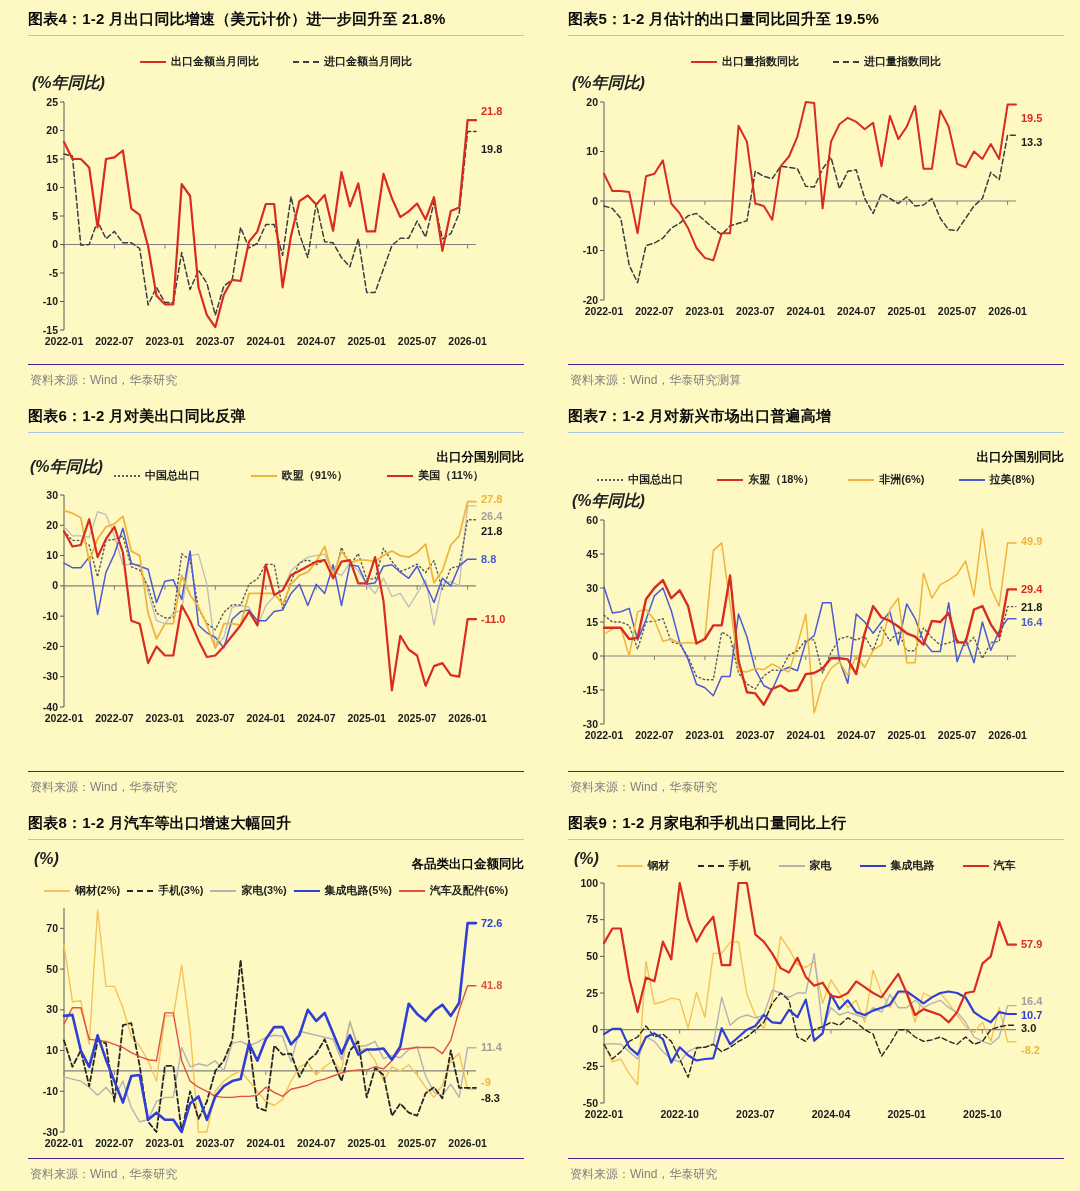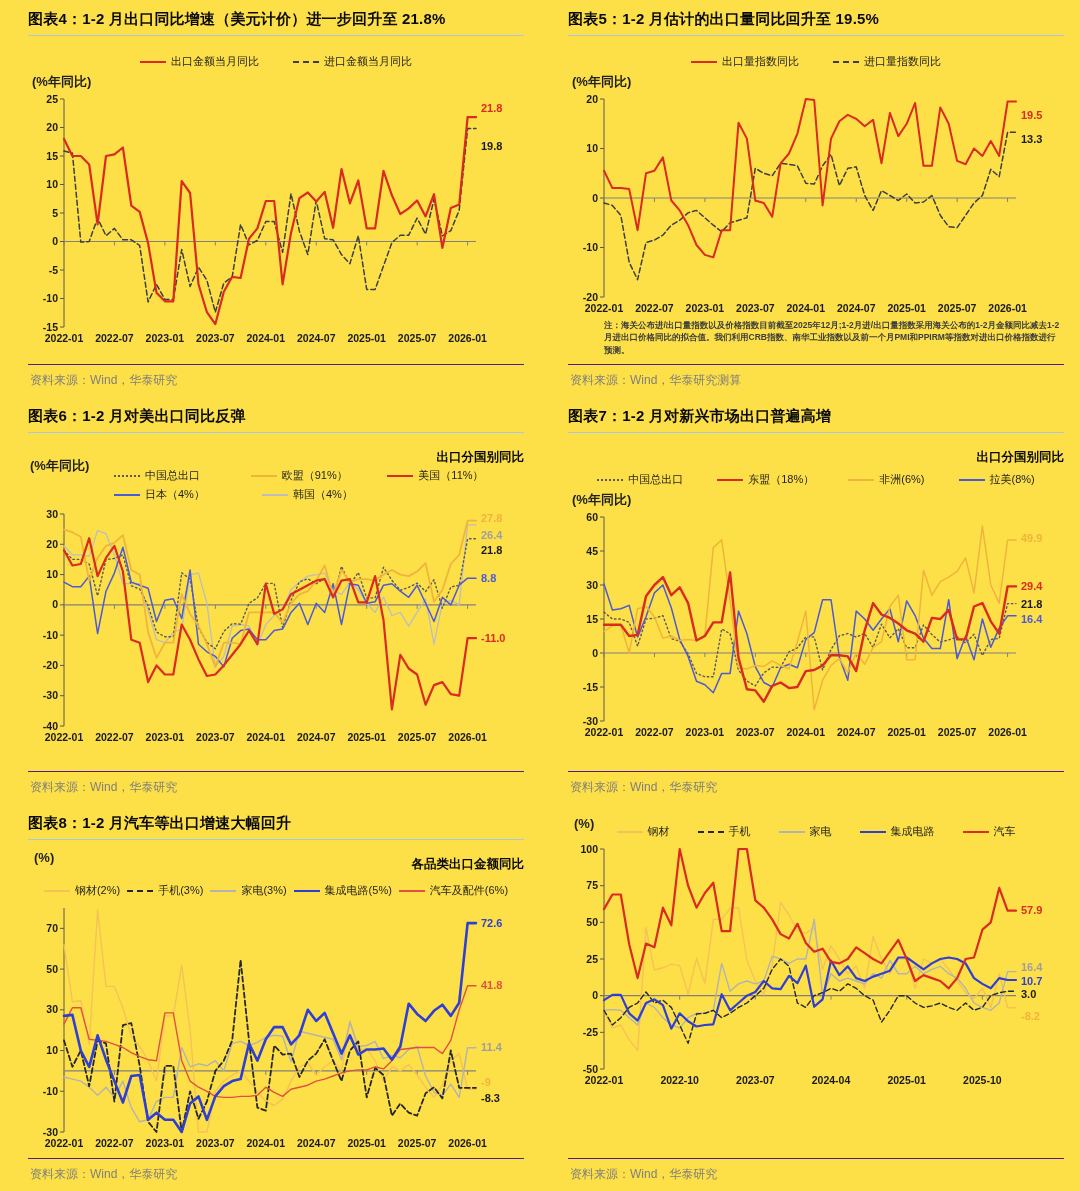--- a/index.html
+++ b/index.html
@@ -1,30 +1,30 @@
 <!DOCTYPE html>
 <html><head>
 <meta charset="utf-8">
 <style>
   html,body{margin:0;padding:0;background:#fff;}
   body{font-family:"Liberation Sans","DejaVu Sans",sans-serif;color:#111;}
-  #page{width:1080px;height:1191px;background:#fde047;display:grid;
+  #page{width:1080px;height:1191px;background:#fef9c3;display:grid;
         grid-template-columns:540px 540px;grid-template-rows:397px 407px 387px;}
   .fig{padding:10px 16px 0 28px;display:flex;flex-direction:column;box-sizing:border-box;overflow:hidden;}
   .fig-head{font-size:15px;font-weight:bold;color:#0a0a0a;letter-spacing:.2px;
             padding-bottom:6px;border-bottom:1.5px solid #a9c6e4;margin-bottom:8px;}
   .legend{font-size:11px;color:#1f1f1f;}
   .legend-row{display:flex;justify-content:center;align-items:center;gap:34px;margin:10px 0 2px 0;}
   .legend-row.tight{gap:7px;}
-  .lg-item{display:flex;align-items:center;white-space:nowrap;font-weight:400;}
+  .lg-item{display:flex;align-items:center;white-space:nowrap;font-weight:700;}
   .lg-item .sw{display:inline-block;width:26px;height:0;margin-right:5px;}
   .legend-grid{margin:2px 0 0 0;}
   .legend-grid .lg-row{display:flex;margin-left:86px;}
   .legend-grid .lg-item{width:148px;margin-bottom:4px;}
-  .ylab{font-size:13px;font-weight:700;color:#1f1f1f;margin:2px 0 0 4px;}
+  .ylab{font-size:16px;font-weight:700;color:#1f1f1f;margin:2px 0 0 4px;font-style:italic;}
   .topwrap{position:relative;}
   .ylab.abs{position:absolute;left:2px;top:16px;margin:0;}
   .ylab.abs-top{position:absolute;left:6px;top:2px;margin:0;}
   .inner-title{text-align:right;font-size:12.5px;font-weight:bold;color:#0a0a0a;margin:8px 0 2px 0;}
   .note{font-size:8.5px;font-weight:600;color:#3d3d3d;line-height:1.45;margin:2px 0 0 36px;padding-right:4px;}
   .fig-src{margin-top:auto;border-top:1px solid #4c1d95;padding:7px 0 8px 2px;
            font-size:12px;color:#7f7f7f;}
   svg{display:block;}
 </style>
 </head>
@@ -134,21 +134,20 @@
         <text x="338.6938775510204" y="221" text-anchor="middle" font-size="10.5" font-weight="bold" fill="#1A1A1A">2025-01</text>
         <line x1="389.14285714285717" x2="389.14285714285717" y1="107" y2="111" stroke="#808080" stroke-width="1"></line>
         <text x="389.14285714285717" y="221" text-anchor="middle" font-size="10.5" font-weight="bold" fill="#1A1A1A">2025-07</text>
         <line x1="439.59183673469386" x2="439.59183673469386" y1="107" y2="111" stroke="#808080" stroke-width="1"></line>
         <text x="439.59183673469386" y="221" text-anchor="middle" font-size="10.5" font-weight="bold" fill="#1A1A1A">2026-01</text>
         <polyline points="36.0,112.0 44.4,114.4 52.8,124.3 61.2,171.3 69.6,188.7 78.0,151.6 86.4,149.1 94.9,144.1 103.3,134.2 111.7,129.3 120.1,121.8 128.5,119.4 136.9,126.8 145.3,134.2 153.7,140.7 162.1,131.8 170.5,129.3 178.9,126.8 187.3,77.3 195.8,82.3 204.2,84.7 212.6,72.3 221.0,73.3 229.4,74.8 237.8,92.2 246.2,93.1 254.6,74.8 263.0,63.4 271.4,94.6 279.8,77.3 288.2,75.8 296.7,104.5 305.1,119.4 313.5,99.6 321.9,104.5 330.3,109.5 338.7,103.0 347.1,112.0 355.5,111.0 363.9,104.5 372.3,124.3 380.7,135.7 389.1,136.7 397.6,124.3 406.0,112.0 414.4,104.5 422.8,78.3 431.2,85.7 439.6,41.2 448.0,41.2" fill="none" stroke="#3D3D3D" stroke-width="1.5" stroke-linejoin="round" stroke-linecap="round" stroke-dasharray="5 3"></polyline>
         <polyline points="36.0,79.8 44.4,97.1 52.8,97.1 61.2,98.1 69.6,139.2 78.0,82.3 86.4,79.8 94.9,66.4 103.3,109.5 111.7,119.4 120.1,134.2 128.5,154.0 136.9,163.9 145.3,166.4 153.7,139.2 162.1,139.2 170.5,31.8 178.9,47.6 187.3,109.5 195.8,112.0 204.2,125.8 212.6,72.3 221.0,62.5 229.4,42.6 237.8,8.0 246.2,9.0 254.6,114.4 263.0,47.6 271.4,30.3 279.8,23.8 288.2,27.8 296.7,35.2 305.1,28.8 313.5,72.3 321.9,21.9 330.3,45.1 338.7,32.8 347.1,12.0 355.5,74.8 363.9,74.8 372.3,16.4 380.7,32.8 389.1,69.9 397.6,73.3 406.0,57.5 414.4,64.9 422.8,50.1 431.2,64.9 439.6,10.5 448.0,10.5" fill="none" stroke="#D92B1F" stroke-width="2" stroke-linejoin="round" stroke-linecap="round" stroke-dasharray="none"></polyline>
         <text x="453" y="28.32999999999999" text-anchor="start" font-size="11" font-weight="bold" fill="#D92B1F">19.5</text>
         <text x="453" y="52.089999999999996" text-anchor="start" font-size="11" font-weight="bold" fill="#1A1A1A">13.3</text>
       </svg>
-    <div class="note">注：海关公布进/出口量指数以及价格指数目前截至2025年12月;1-2月进/出口量指数采用海关公布的1-2月金额同比减去1-2月进出口价格同比的拟合值。我们利用CRB指数、南华工业指数以及前一个月PMI和PPIRM等指数对进出口价格指数进行预测。</div>
     <div class="fig-src">资料来源：Wind，华泰研究测算</div>
   </section>
 
   <section class="fig">
     <div class="fig-head">图表6：1-2 月对美出口同比反弹</div>
     <div class="topwrap">
       <div class="inner-title">出口分国别同比</div>
       <div class="ylab abs">(%年同比)</div>
       <div class="legend legend-grid">
           <div class="lg-row">
@@ -156,30 +155,20 @@
               <span class="sw" style="border-top: 2px dotted rgb(89, 89, 89);"></span>
               <span>中国总出口</span>
             </span>
             <span class="lg-item">
               <span class="sw" style="border-top: 2.5px solid rgb(240, 180, 60);"></span>
               <span>欧盟（91%）</span>
             </span>
             <span class="lg-item">
               <span class="sw" style="border-top: 2.5px solid rgb(217, 43, 31);"></span>
               <span>美国（11%）</span>
-            </span>
-          </div>
-          <div class="lg-row">
-            <span class="lg-item">
-              <span class="sw" style="border-top: 2.5px solid rgb(76, 91, 212);"></span>
-              <span>日本（4%）</span>
-            </span>
-            <span class="lg-item">
-              <span class="sw" style="border-top: 2.5px solid rgb(189, 189, 189);"></span>
-              <span>韩国（4%）</span>
             </span>
           </div>
         </div>
     </div>
     <svg width="494" height="240">
         <line x1="36" x2="36" y1="8" y2="220" stroke="#595959" stroke-width="1"></line>
         <line x1="32" x2="36" y1="8" y2="8" stroke="#595959" stroke-width="1"></line>
         <text x="30" y="11.5" text-anchor="end" font-size="10.5" font-weight="bold" fill="#1A1A1A">30</text>
         <line x1="32" x2="36" y1="38.285714285714285" y2="38.285714285714285" stroke="#595959" stroke-width="1"></line>
         <text x="30" y="41.785714285714285" text-anchor="end" font-size="10.5" font-weight="bold" fill="#1A1A1A">20</text>
@@ -366,20 +355,21 @@
         <text x="453" y="26.56909090909092" text-anchor="start" font-size="11" font-weight="bold" fill="#2F3FD3">72.6</text>
         <text x="453" y="89.28909090909092" text-anchor="start" font-size="11" font-weight="bold" fill="#E0523F">41.8</text>
         <text x="453" y="151.19454545454545" text-anchor="start" font-size="11" font-weight="bold" fill="#9E9E9E">11.4</text>
         <text x="453" y="185.6090909090909" text-anchor="start" font-size="11" font-weight="bold" fill="#F0B43C">-9</text>
         <text x="453" y="201.9" text-anchor="start" font-size="11" font-weight="bold" fill="#1A1A1A">-8.3</text>
       </svg>
     <div class="fig-src">资料来源：Wind，华泰研究</div>
   </section>
 
   <section class="fig">
+    <div class="fig-head">图表9：1-2 月家电和手机出口量同比上行</div>
     <div class="topwrap">
       <div class="ylab abs-top">(%)</div>
       <div class="legend legend-row" style="gap:28px">
           <span class="lg-item">
             <span class="sw" style="border-top: 2.5px solid rgb(245, 194, 88);"></span>
             <span>钢材</span>
           </span>
           <span class="lg-item">
             <span class="sw" style="border-top: 2px dashed rgb(38, 38, 38);"></span>
             <span>手机</span>

